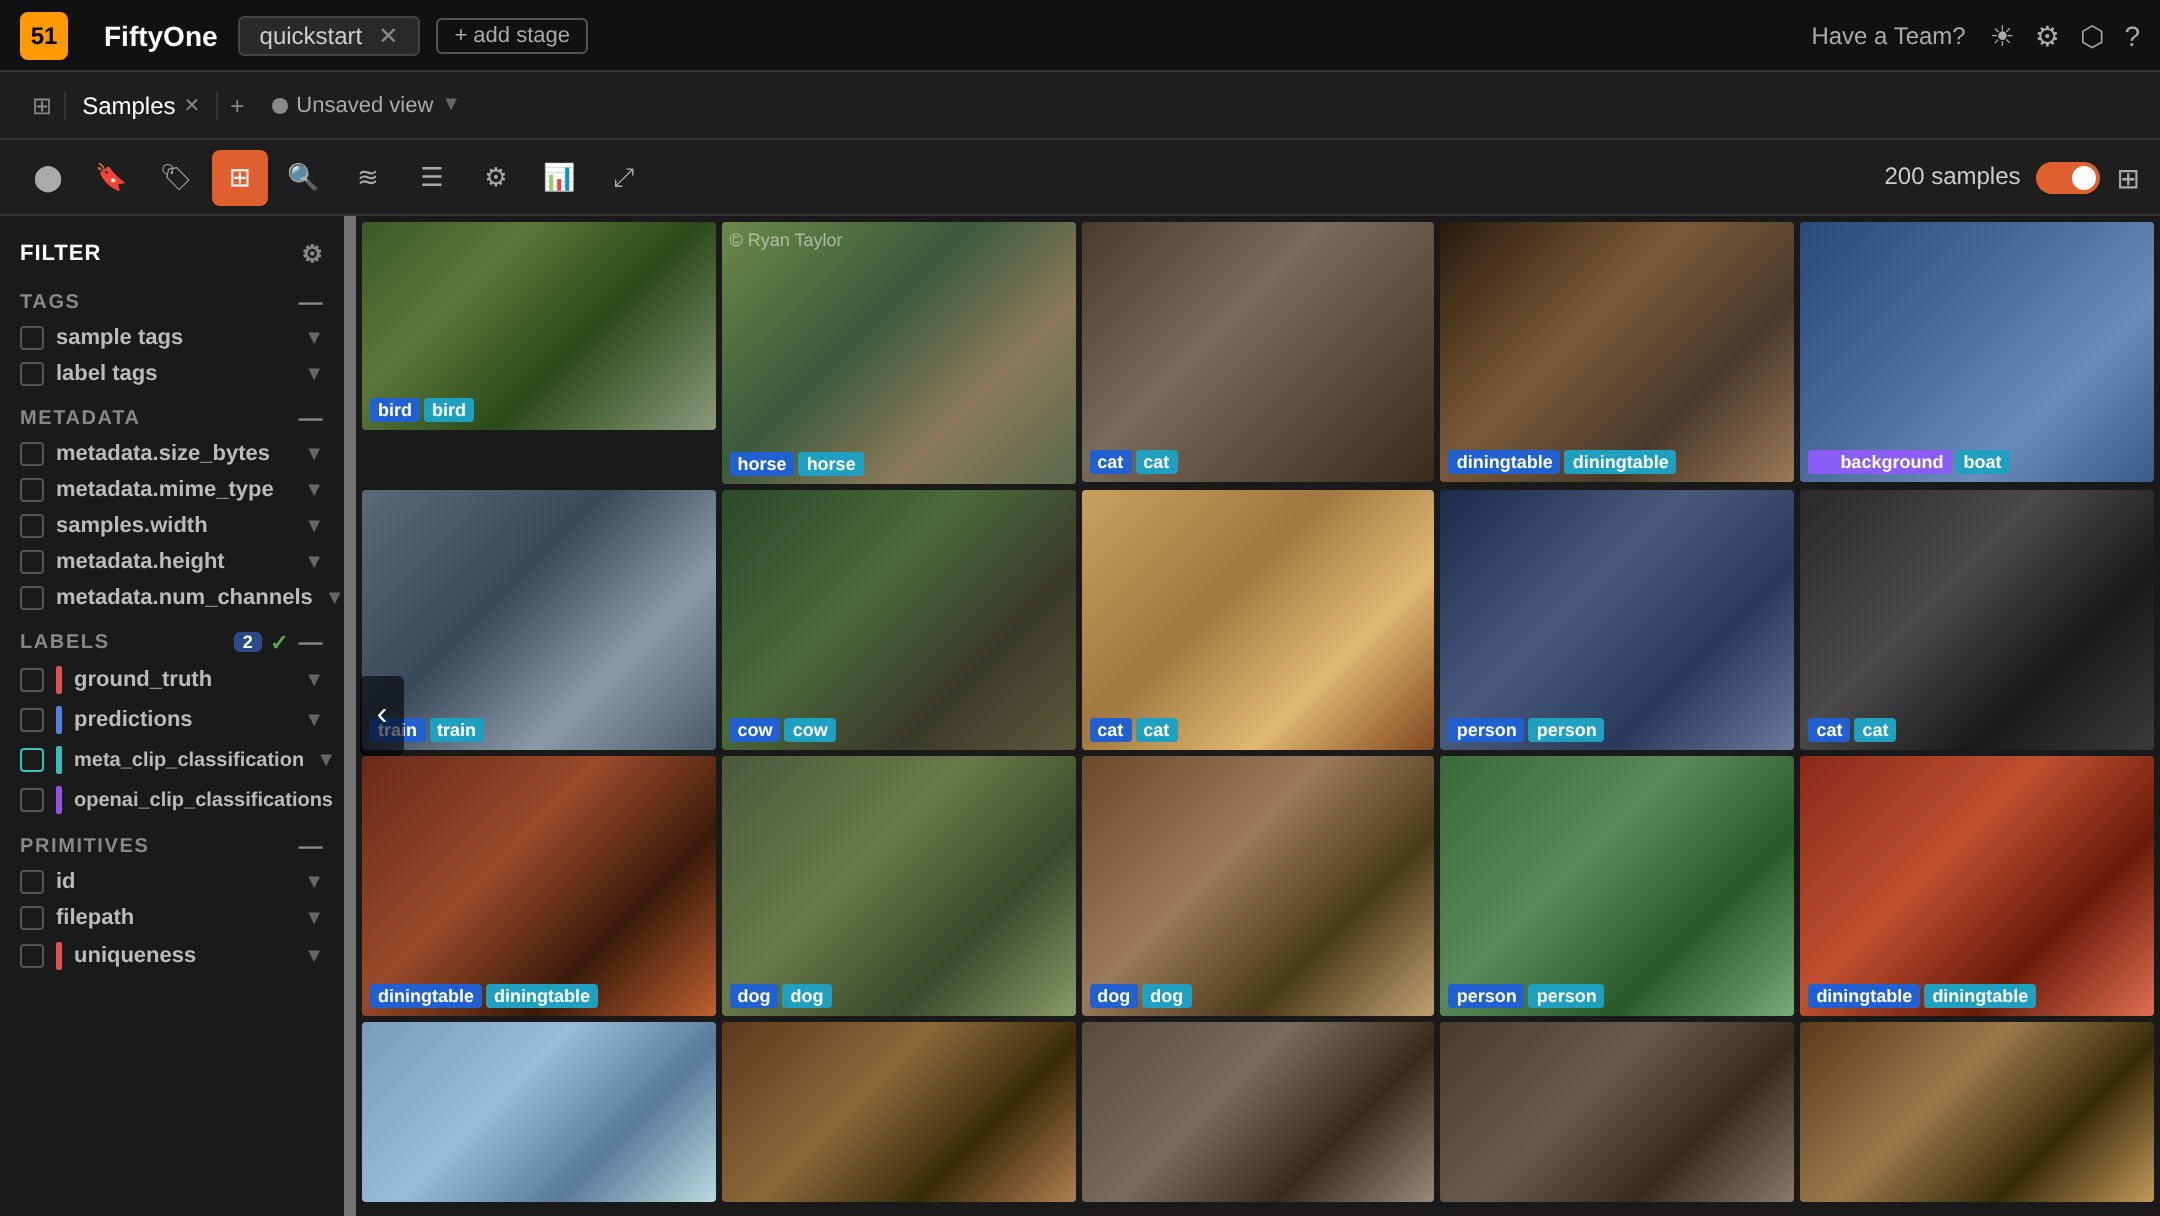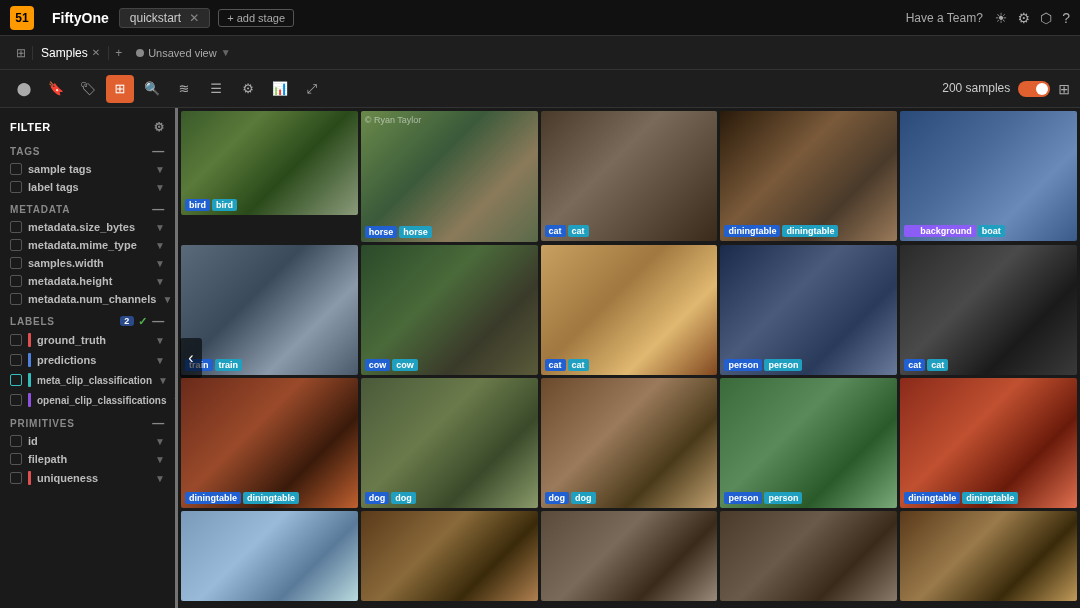--- a/index.html
+++ b/index.html
@@ -29,21 +29,21 @@
     #sample-count { color: #ccc; font-size: 12px; }
     #grid-toggle { display: flex; align-items: center; gap: 4px; }
     #toggle-switch { width: 32px; height: 16px; background: #e06030; border-radius: 8px; position: relative; cursor: pointer; }
     #toggle-knob { width: 12px; height: 12px; background: #fff; border-radius: 50%; position: absolute; right: 2px; top: 2px; }
     .grid-icon { color: #aaa; cursor: pointer; font-size: 14px; }
 
     
     #main { display: flex; height: calc(608px - 36px - 34px - 38px); }
 
     
-    #sidebar { width: 178px; background: #1a1a1a; border-right: 3px solid #737373; overflow-y: auto; padding: 8px 0; flex-shrink: 0; }
+    #sidebar { width: 178px; background: #1a1a1a; border-right: 6px solid #737373; overflow-y: auto; padding: 8px 0; flex-shrink: 0; }
     #sidebar::-webkit-scrollbar { width: 4px; }
     #sidebar::-webkit-scrollbar-thumb { background: #444; border-radius: 2px; }
 
     .filter-header { display: flex; align-items: center; justify-content: space-between; padding: 4px 10px; color: #fff; font-size: 11px; font-weight: bold; letter-spacing: 0.5px; }
     .filter-gear { color: #888; cursor: pointer; font-size: 12px; }
     .section-label { color: #888; font-size: 10px; font-weight: bold; letter-spacing: 0.8px; padding: 6px 10px 2px; text-transform: uppercase; display: flex; align-items: center; justify-content: space-between; }
     .section-minus { color: #888; font-size: 12px; }
     .sidebar-item { display: flex; align-items: center; gap: 6px; padding: 3px 10px; cursor: pointer; color: #bbb; font-size: 11px; font-weight: bold; }
     .sidebar-item-checkbox { width: 12px; height: 12px; border: 1px solid #555; border-radius: 2px; flex-shrink: 0; }
     .sidebar-item-color { width: 3px; height: 14px; border-radius: 1px; flex-shrink: 0; }

